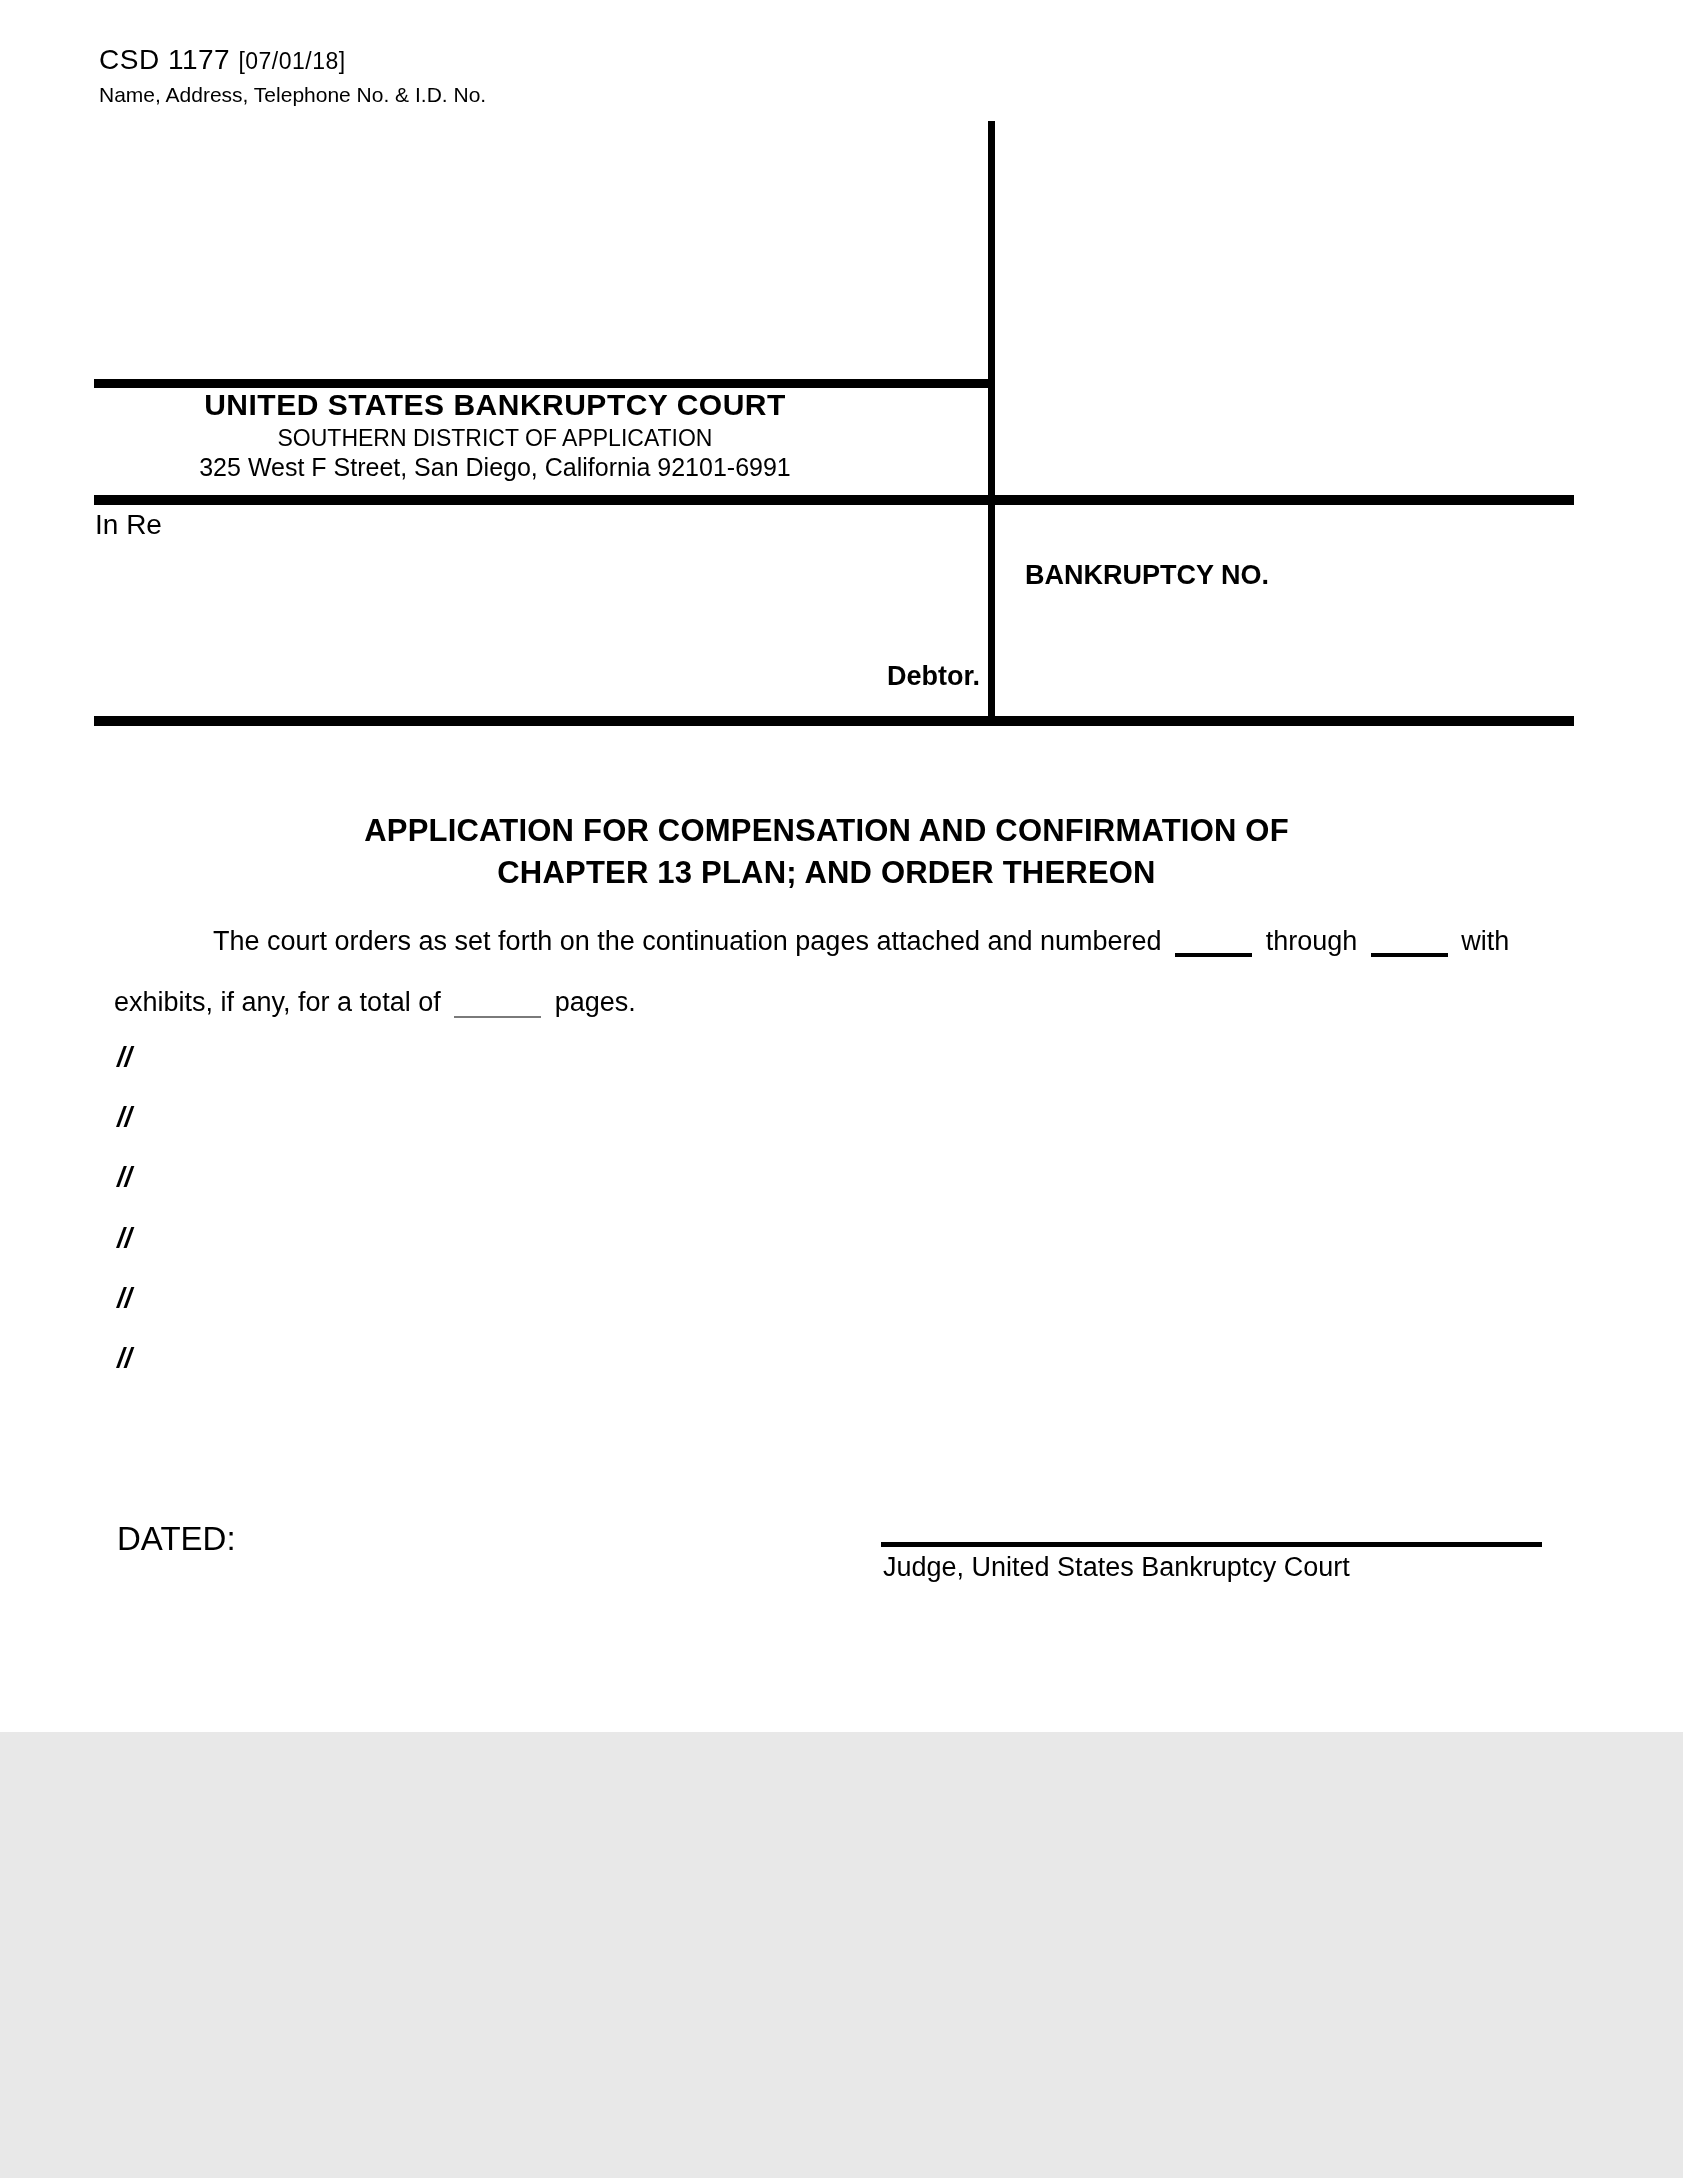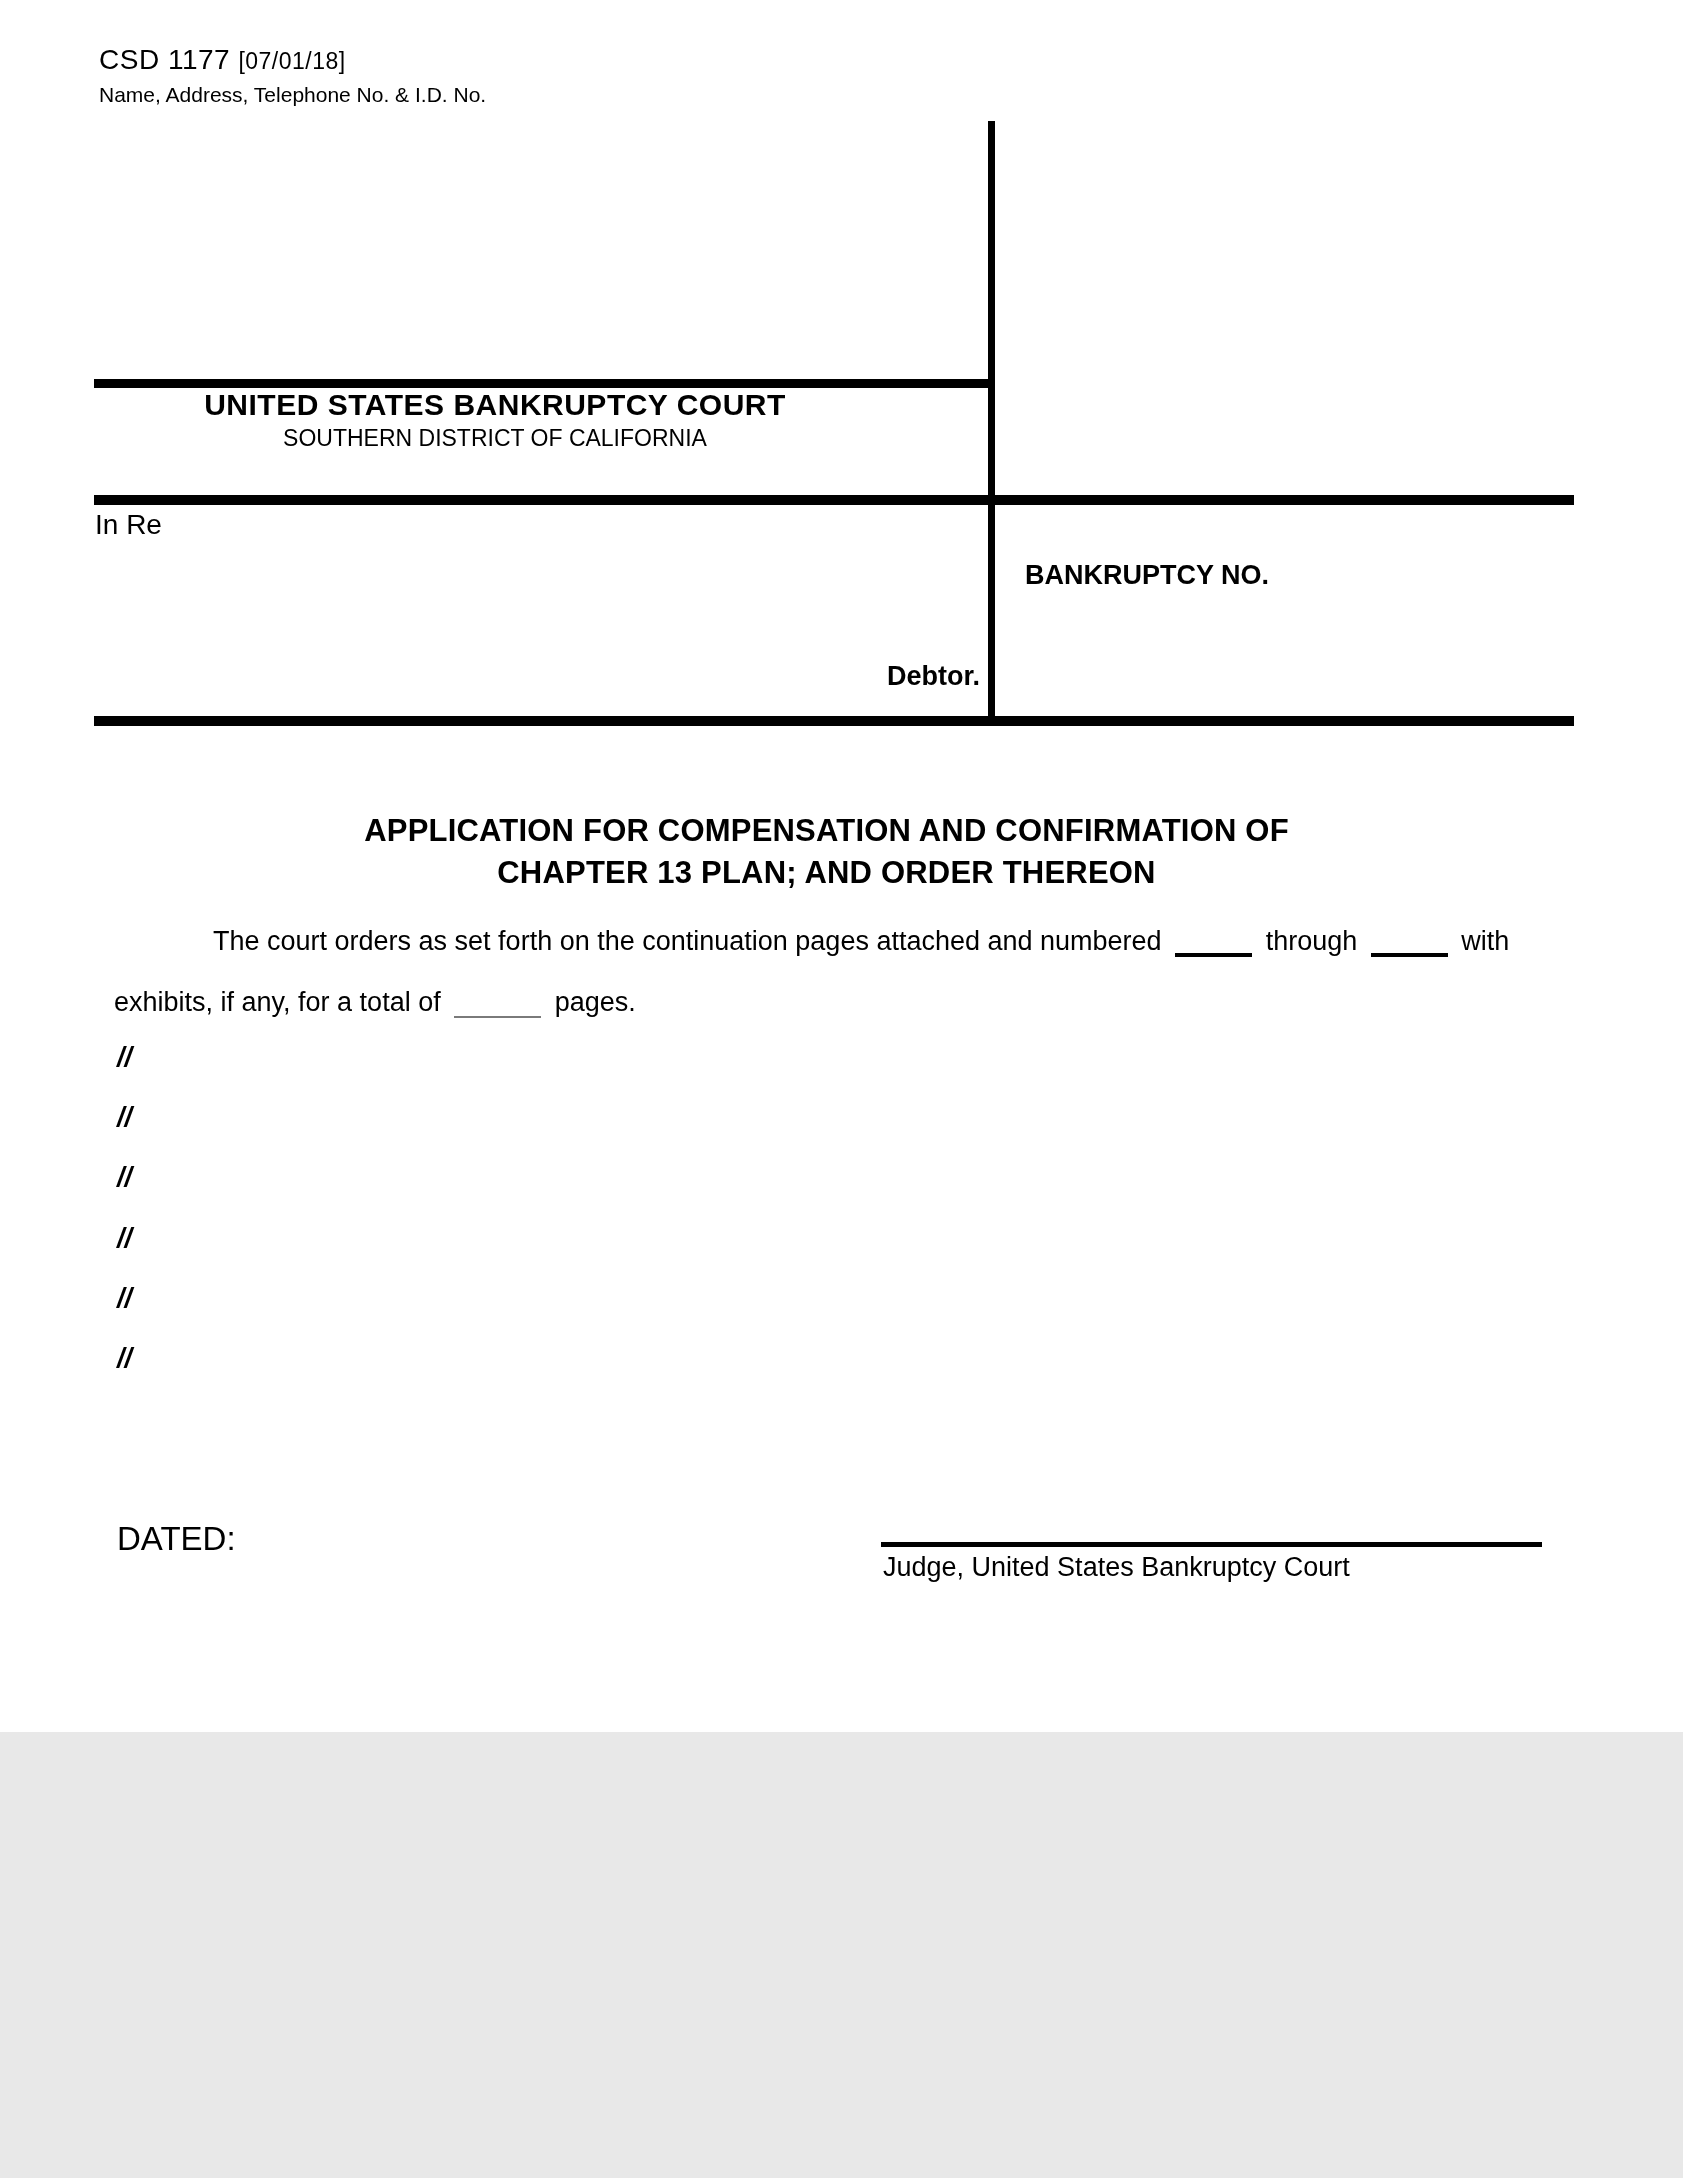--- a/index.html
+++ b/index.html
@@ -59,21 +59,22 @@
 
   <div class="fillarea" style="left:99px; top:117px; width:871px; height:252px;"></div>
 
   <div class="rule" style="left:988px; top:121px; width:7px; height:605px;"></div>
   <div class="rule" style="left:94px; top:379px; width:901px; height:9px;"></div>
   <div class="rule" style="left:94px; top:495px; width:1480px; height:10px;"></div>
   <div class="rule" style="left:94px; top:716px; width:1480px; height:10px;"></div>
 
   <div class="abs court-block" style="left:99px; top:388px; width:792px;">
     <div class="court-name">UNITED STATES BANKRUPTCY COURT</div>
-    <div class="court-district">SOUTHERN DISTRICT OF CALIFORNIA</div>
+    <div class="court-district">SOUTHERN DISTRICT OF APPLICATION</div>
+    <div class="court-address">325 West F Street, San Diego, California 92101-6991</div>
   </div>
 
   <div class="abs caption-label" style="left:95px; top:509px;">In Re</div>
   <div class="fillarea" style="left:99px; top:550px; width:851px; height:99px;"></div>
   <div class="abs case-label" style="left:1025px; top:560px;">BANKRUPTCY NO.</div>
   <div class="fillarea" style="left:1025px; top:598px; width:535px; height:109px;"></div>
   <div class="abs case-label" style="right:703px; top:661px;">Debtor.</div>
 
   <div class="abs doc-title" style="left:0px; top:810px; width:1653px;">
     <div>APPLICATION FOR COMPENSATION AND CONFIRMATION OF</div>

